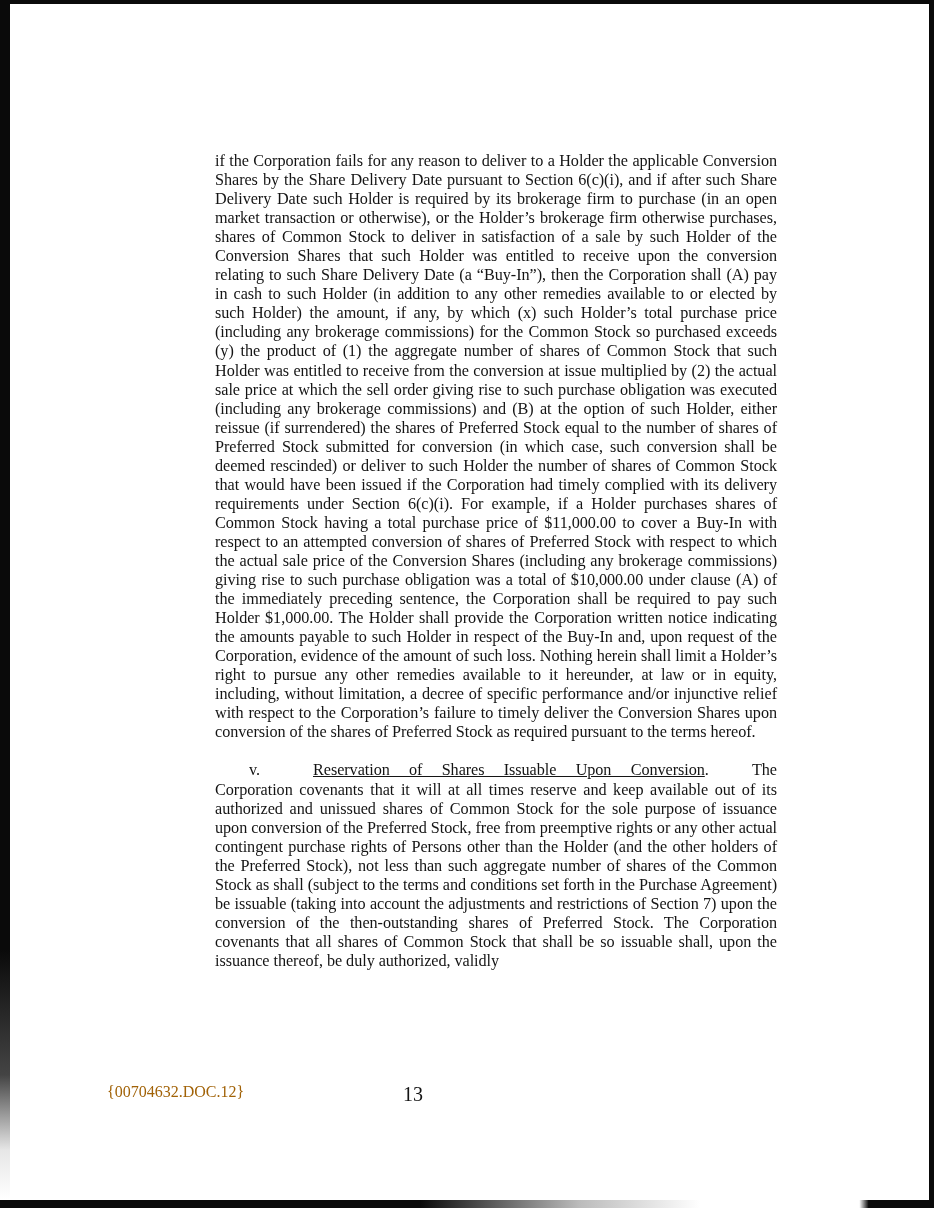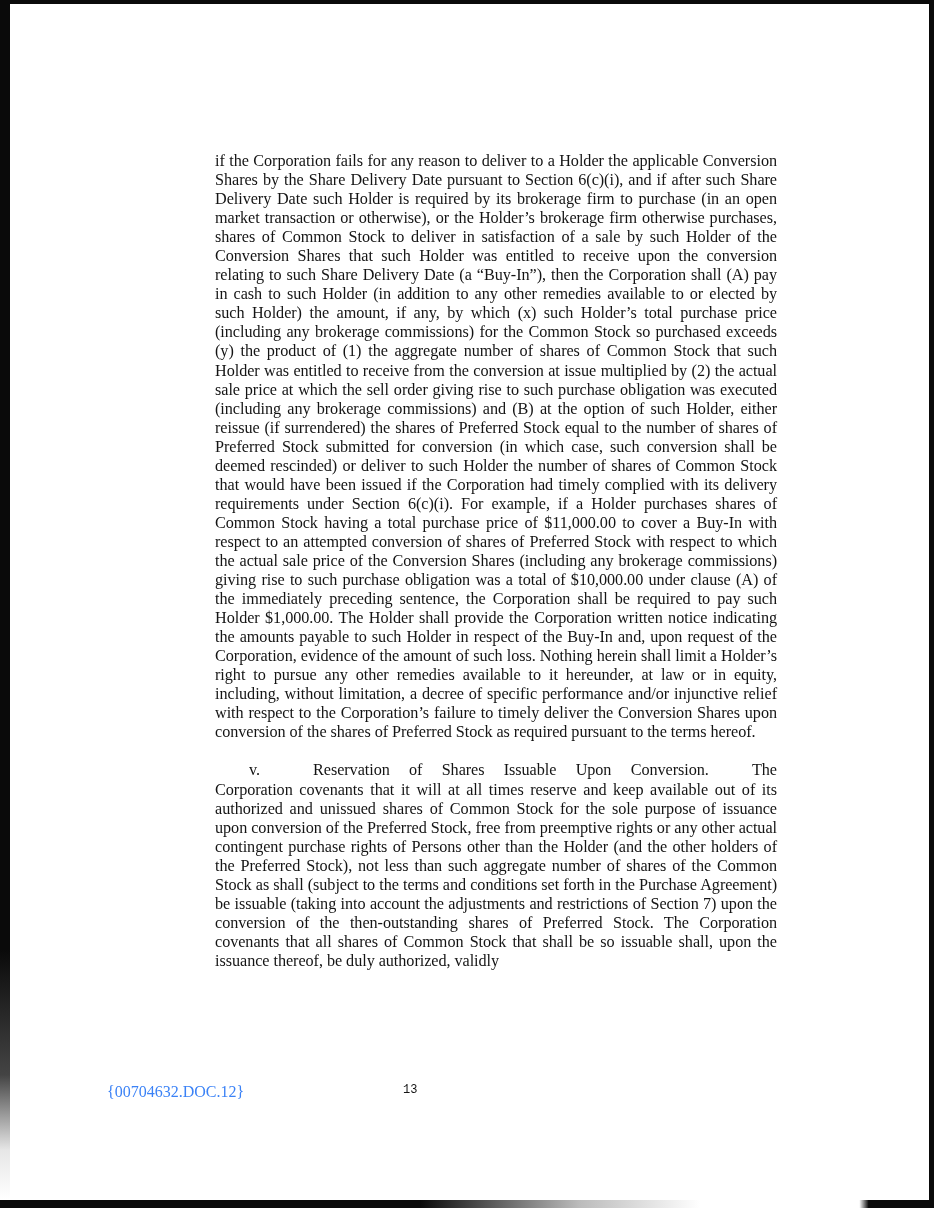--- a/index.html
+++ b/index.html
@@ -66,36 +66,37 @@
     .section-heading-line {
       text-align: justify;
     }
     .section-num {
       display: inline-block;
       width: 98px;
       padding-left: 34px;
       box-sizing: border-box;
     }
     .section-title {
+      text-decoration: underline;
       word-spacing: 12px;
     }
     .footer-docid {
       position: absolute;
       left: 107px;
       top: 1083px;
       font-family: "Liberation Serif", "DejaVu Serif", serif;
       font-size: 16px;
-      color: #3b82f6;
+      color: #a16207;
     }
     .footer-page {
       position: absolute;
       left: 403px;
       top: 1083px;
-      font-family: Liberation Mono, monospace;
-      font-size: 12px;
+      font-family: Liberation Serif, serif;
+      font-size: 20px;
       color: #141414;
     }
     .u { }
   </style>
 </head>
 <body>
 
 <div class="scan-page"></div>
 <div class="scan-right-edge"></div>
 <div class="scan-left-fade"></div>

